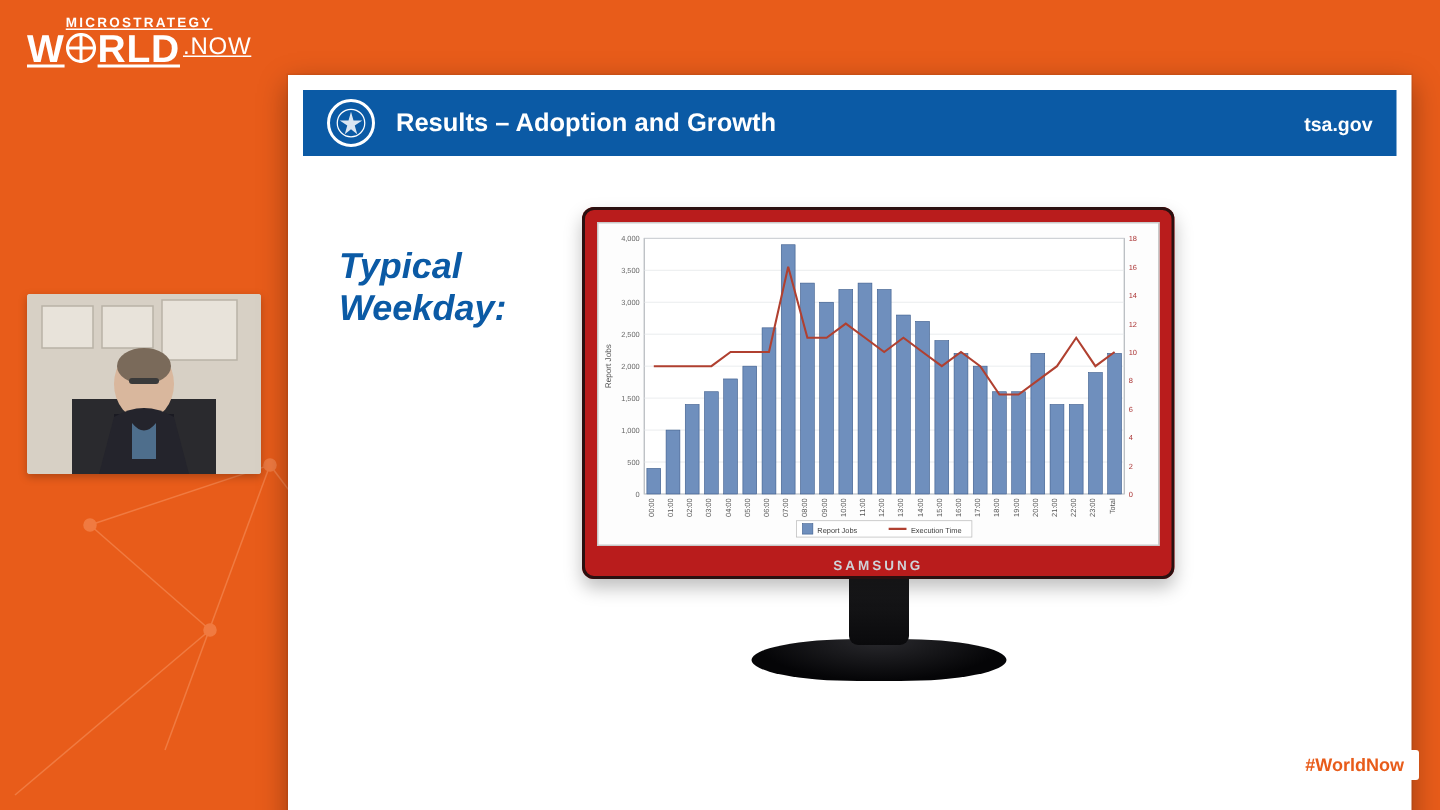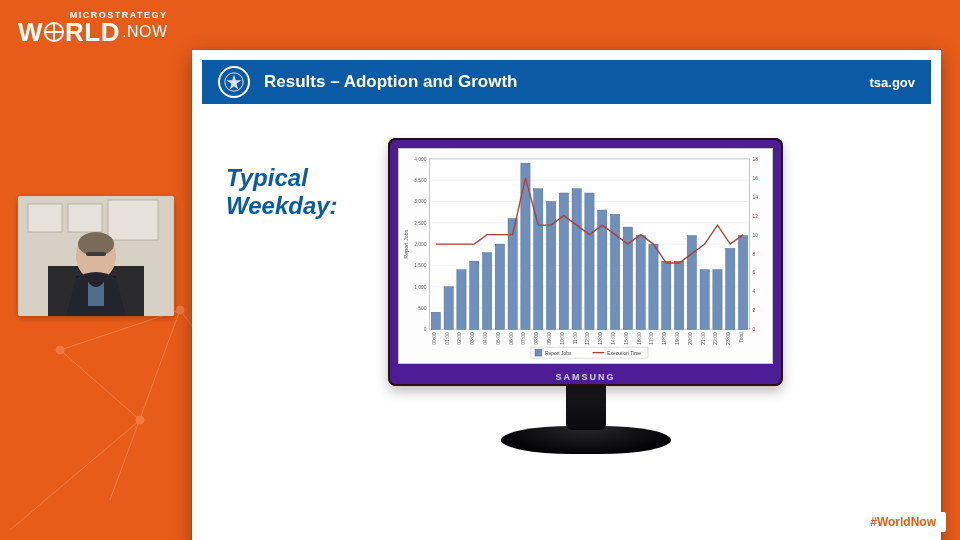--- a/index.html
+++ b/index.html
@@ -4,21 +4,21 @@
 <style>
   * { box-sizing: border-box; margin: 0; padding: 0; }
   html, body { width: 960px; height: 540px; overflow: hidden; font-family: Arial, Helvetica, sans-serif; }
   body { background: #e85c1a; position: relative; }
 
   
   .netbg { position: absolute; inset: 0; pointer-events: none; opacity: 0.35; }
   .netbg svg { width: 100%; height: 100%; }
 
   
-  .brand { position: absolute; top: 10px; left: 18px; color: #fff; font-weight: 700; letter-spacing: 0.5px; display: flex; flex-direction: column; align-items: flex-end; }
+  .brand { position: absolute; top: 10px; left: 18px; color: #fff; font-weight: 700; letter-spacing: 0.5px; display: flex; flex-direction: column; align-items: center; text-decoration: underline; }
   .brand .micro { font-size: 9px; font-weight: 600; letter-spacing: 1.5px; }
   .brand .world { font-size: 26px; line-height: 24px; display: flex; align-items: center; }
   .brand .world .globe { display: inline-block; width: 20px; height: 20px; border: 2px solid #fff; border-radius: 50%; position: relative; margin: 0 1px; }
   .brand .world .globe::before { content:""; position:absolute; left:50%; top:-2px; bottom:-2px; width:2px; background:#fff; transform:translateX(-50%);}
   .brand .world .globe::after { content:""; position:absolute; top:50%; left:-2px; right:-2px; height:2px; background:#fff; transform:translateY(-50%);}
   .brand .now { font-weight: 300; font-size: 16px; margin-left: 2px; }
 
   
   .speaker { position: absolute; left: 18px; top: 196px; width: 156px; height: 120px; background: #d9d2c7; border-radius: 2px; overflow: hidden; box-shadow: 0 2px 6px rgba(0,0,0,0.25); }
   .speaker svg { width: 100%; height: 100%; display: block; }
@@ -30,30 +30,30 @@
   .seal svg { width: 20px; height: 20px; }
   .slide-title { font-size: 17px; font-weight: 700; flex: 1 1 auto; }
   .slide-site { font-size: 13px; font-weight: 600; }
 
   .chart-caption { position: absolute; left: 34px; top: 114px; color: #0b5aa5; font-weight: 700; font-size: 24px; line-height: 28px; width: 160px; font-style: italic; }
 
   .pagenum { position: absolute; right: 10px; bottom: 6px; font-size: 10px; color: #666; }
 
   
   .monitor-wrap { position: absolute; left: 196px; top: 88px; width: 395px; height: 340px; }
-  .monitor-bezel { position: absolute; left: 0; top: 0; width: 395px; height: 248px; background: #4c1d95; border-radius: 8px; padding: 10px 10px 22px 10px; box-shadow: inset 0 0 0 2px #2a1010, 0 6px 12px rgba(0,0,0,0.25); }
+  .monitor-bezel { position: absolute; left: 0; top: 0; width: 395px; height: 248px; background: #b91c1c; border-radius: 8px; padding: 10px 10px 22px 10px; box-shadow: inset 0 0 0 2px #2a1010, 0 6px 12px rgba(0,0,0,0.25); }
   .monitor-brand { position: absolute; left: 50%; bottom: 4px; transform: translateX(-50%); color: #cfd3d8; font-size: 9px; letter-spacing: 2px; font-weight: 600; }
   .monitor-neck { position: absolute; left: 50%; top: 248px; transform: translateX(-50%); width: 40px; height: 44px; background: linear-gradient(#1a1a1c, #0a0a0c); border-radius: 0 0 6px 6px; }
   .monitor-base { position: absolute; left: 50%; top: 288px; transform: translateX(-50%); width: 170px; height: 28px; background: radial-gradient(ellipse at 50% 0%, #2a2a2e 0%, #050507 70%); border-radius: 50% / 60%; }
 
   .screen { position: absolute; inset: 10px 10px 22px 10px; background: #fdfdfd; border: 1px solid #c9c9c9; overflow: hidden; }
   .screen svg { width: 100%; height: 100%; display: block; }
 
   
-  .hashtag { position: absolute; right: 14px; bottom: 8px; background: #fff; color: #e85c1a; font-size: 12px; font-weight: 700; padding: 3px 10px; border-radius: 2px; }
+  .hashtag { position: absolute; right: 14px; bottom: 20px; background: #fff; color: #e85c1a; font-size: 12px; font-weight: 700; padding: 3px 10px; border-radius: 2px; }
 
 </style>
 </head>
 <body>
 
 <div class="netbg">
   <svg viewBox="0 0 960 540">
     <g stroke="#ffb489" stroke-width="1" fill="#ffb489">
       <line x1="10" y1="530" x2="140" y2="420"></line>
         <line x1="140" y1="420" x2="60" y2="350"></line>

